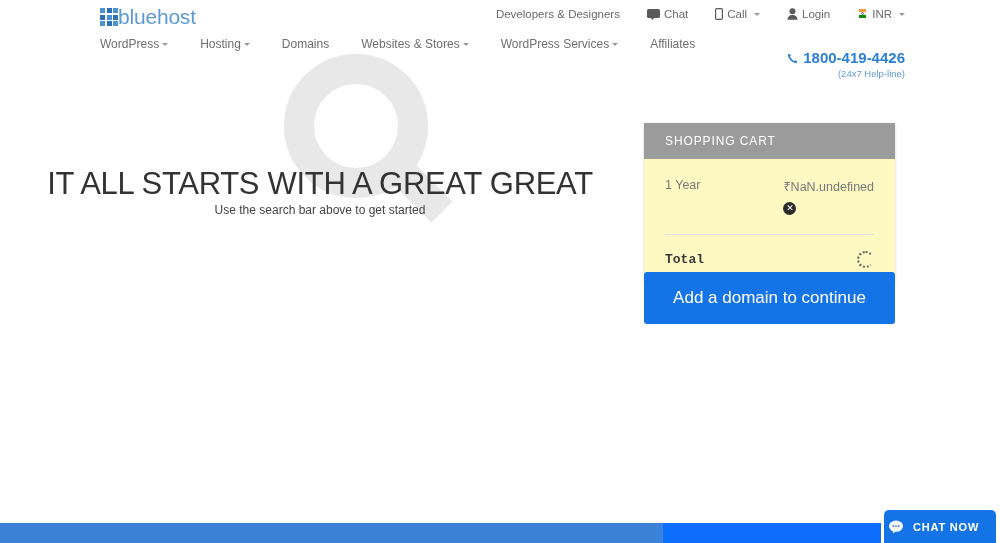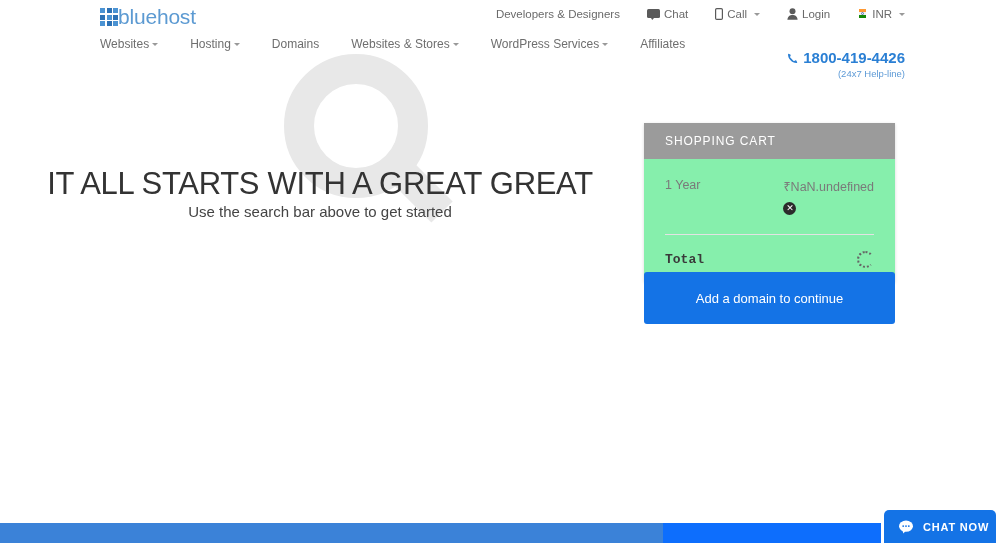--- a/index.html
+++ b/index.html
@@ -153,31 +153,31 @@
     font-weight: 400;
     color: #333333;
     letter-spacing: -0.3px;
     white-space: nowrap;
   }
   .hero-sub {
     position: absolute;
     left: 0; right: 0;
     top: 203px;
     text-align: center;
-    font-size: 15px;
+    font-size: 12px;
     color: #444444;
   }
 
   
   .cart {
     position: absolute;
     left: 644px;
     top: 123px;
     width: 251px;
-    background: #86efac;
+    background: #fef9c3;
     box-shadow: 0 1px 3px rgba(0,0,0,0.16);
   }
   .cart-header {
     background: #9b9b9b;
     color: #ffffff;
     font-size: 12px;
     letter-spacing: 0.9px;
     padding: 11px 0 11px 21px;
   }
   .cart-body { padding: 0 21px 14px 21px; }
@@ -226,21 +226,21 @@
   .cta-btn {
     position: absolute;
     left: 644px;
     top: 272px;
     width: 251px;
     height: 52px;
     background: #1473e6;
     color: #ffffff;
     border: none;
     border-radius: 3px;
-    font-size: 13px;
+    font-size: 17px;
     font-family: "Liberation Sans", sans-serif;
     cursor: pointer;
   }
 
   
   .bottom-strip-a {
     position: absolute;
     left: 0; bottom: 0;
     width: 663px; height: 20px;
     background: #3b82d8;
@@ -255,21 +255,21 @@
     position: absolute;
     right: 4px;
     bottom: 0;
     width: 112px;
     height: 33px;
     background: #1473e6;
     border-radius: 5px 5px 0 0;
     display: flex;
     align-items: center;
     gap: 9px;
-    padding-left: 14px;
+    padding-left: 4px;
     box-sizing: border-box;
     cursor: pointer;
   }
   .chat-now-label {
     color: #ffffff;
     font-size: 11px;
     font-weight: bold;
     letter-spacing: 0.8px;
   }
 </style>
@@ -340,21 +340,21 @@
       </span>
       <span>INR</span>
       <span class="caret"></span>
     </div>
 
   </div>
 </div>
 
 <div class="main-nav">
   <div class="nav-item">
-    <span>Websites</span>
+    <span>WordPress</span>
     <span class="caret"></span>
   </div>
   <div class="nav-item">
     <span>Hosting</span>
     <span class="caret"></span>
   </div>
   <div class="nav-item">
     <span>Domains</span>
   </div>
   <div class="nav-item">

